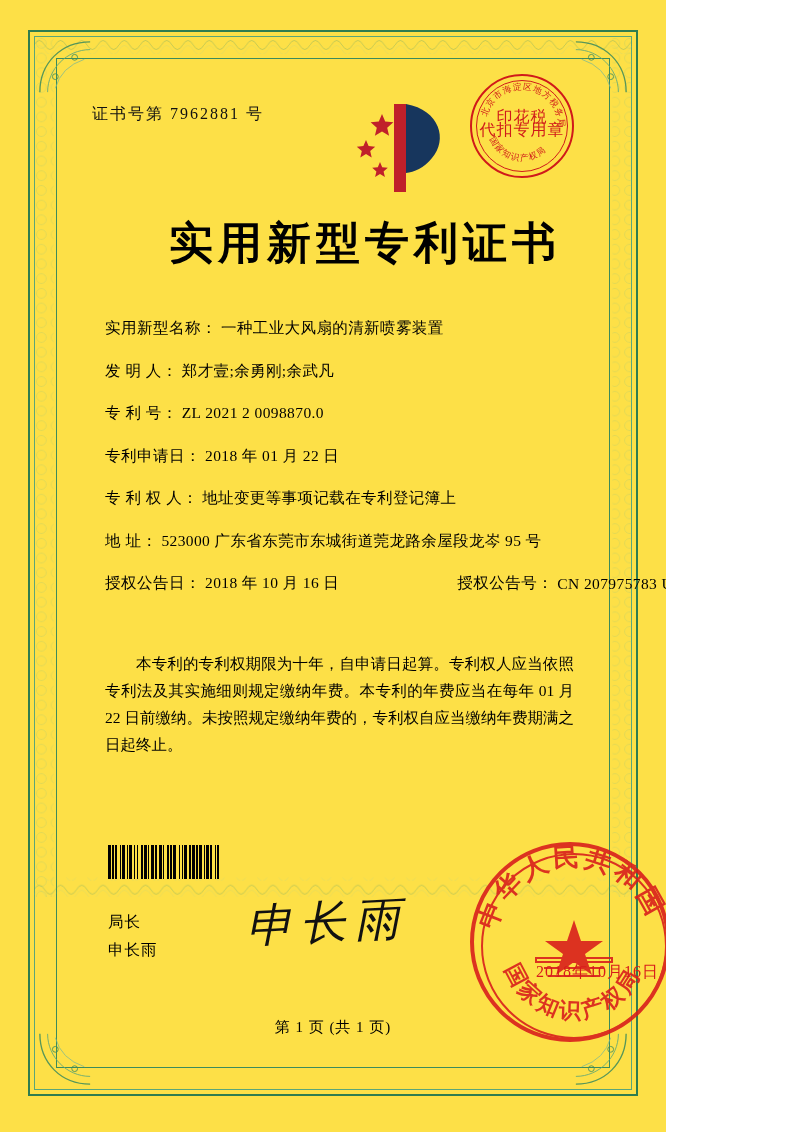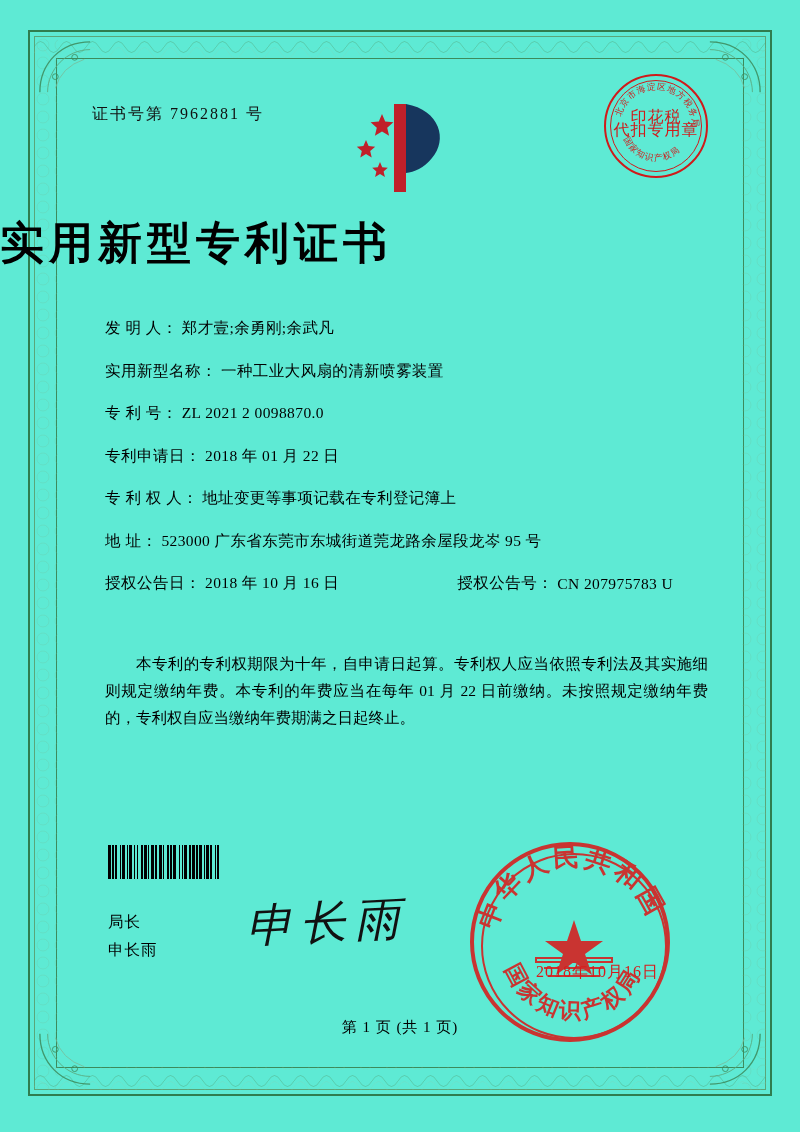--- a/index.html
+++ b/index.html
@@ -5,23 +5,23 @@
   html, body {
     margin: 0;
     padding: 0;
     background: #ffffff;
   }
   body {
     font-family: "Liberation Serif", "DejaVu Serif", serif;
   }
   .page {
     position: relative;
-    width: 800px;
+    width: 666px;
     height: 1132px;
-    background: #5eead4;
+    background: #fde047;
     overflow: hidden;
   }
   
   .outer-frame {
     position: absolute;
     left: 28px;
     top: 30px;
     right: 28px;
     bottom: 36px;
     border: 2px solid #2f7d4f;
@@ -110,25 +110,27 @@
     text-align: center;
     font-size: 16px;
     line-height: 13px;
     letter-spacing: 1px;
   }
   .title {
     position: absolute;
     left: 0;
     top: 214px;
     width: 100%;
+    text-align: center;
     font-size: 44px;
     font-weight: bold;
     letter-spacing: 5px;
     color: #000;
     font-family: "Liberation Serif", "DejaVu Serif", serif;
+    padding-left: 32px;
   }
 
   
   .fields {
     position: absolute;
     left: 105px;
     top: 318px;
     right: 88px;
     font-size: 15.5px;
     color: #000;
@@ -318,26 +320,26 @@
     <div class="seal-center">
       <div>印花税</div>
       <div>代扣专用章</div>
     </div>
   </div>
 
   <div class="title">实用新型专利证书</div>
 
   <div class="fields">
     <div class="field-row">
+      <span class="field-label">实用新型名称：</span>
+      <span class="field-value">一种工业大风扇的清新喷雾装置</span>
+    </div>
+    <div class="field-row">
       <span class="field-label">发 明 人：</span>
       <span class="field-value">郑才壹;余勇刚;余武凡</span>
-    </div>
-    <div class="field-row">
-      <span class="field-label">实用新型名称：</span>
-      <span class="field-value">一种工业大风扇的清新喷雾装置</span>
     </div>
     <div class="field-row">
       <span class="field-label">专 利 号：</span>
       <span class="field-value">ZL 2021 2 0098870.0</span>
     </div>
     <div class="field-row">
       <span class="field-label">专利申请日：</span>
       <span class="field-value">2018 年 01 月 22 日</span>
     </div>
     <div class="field-row">

